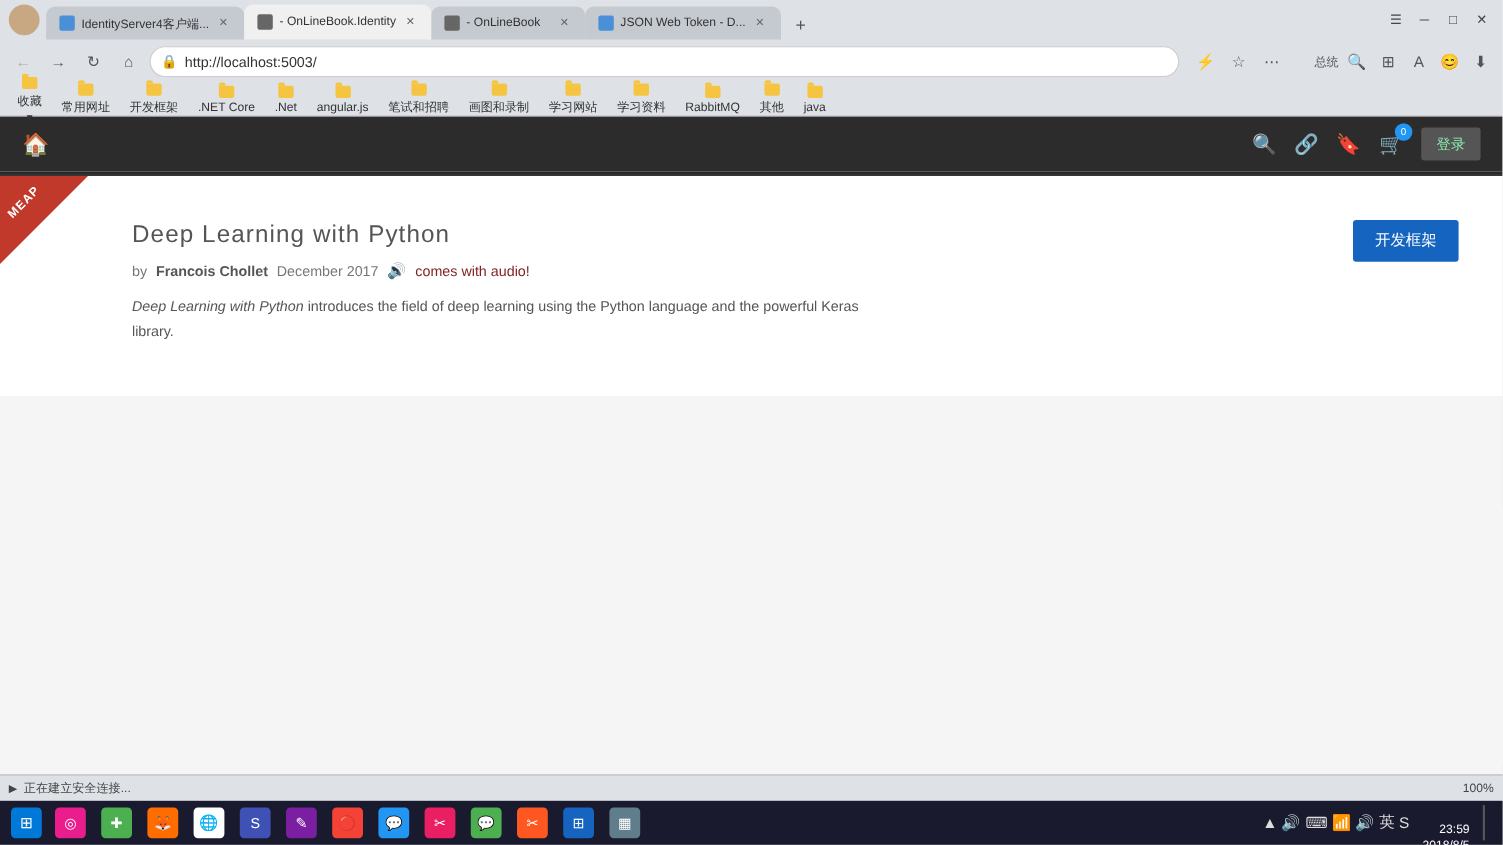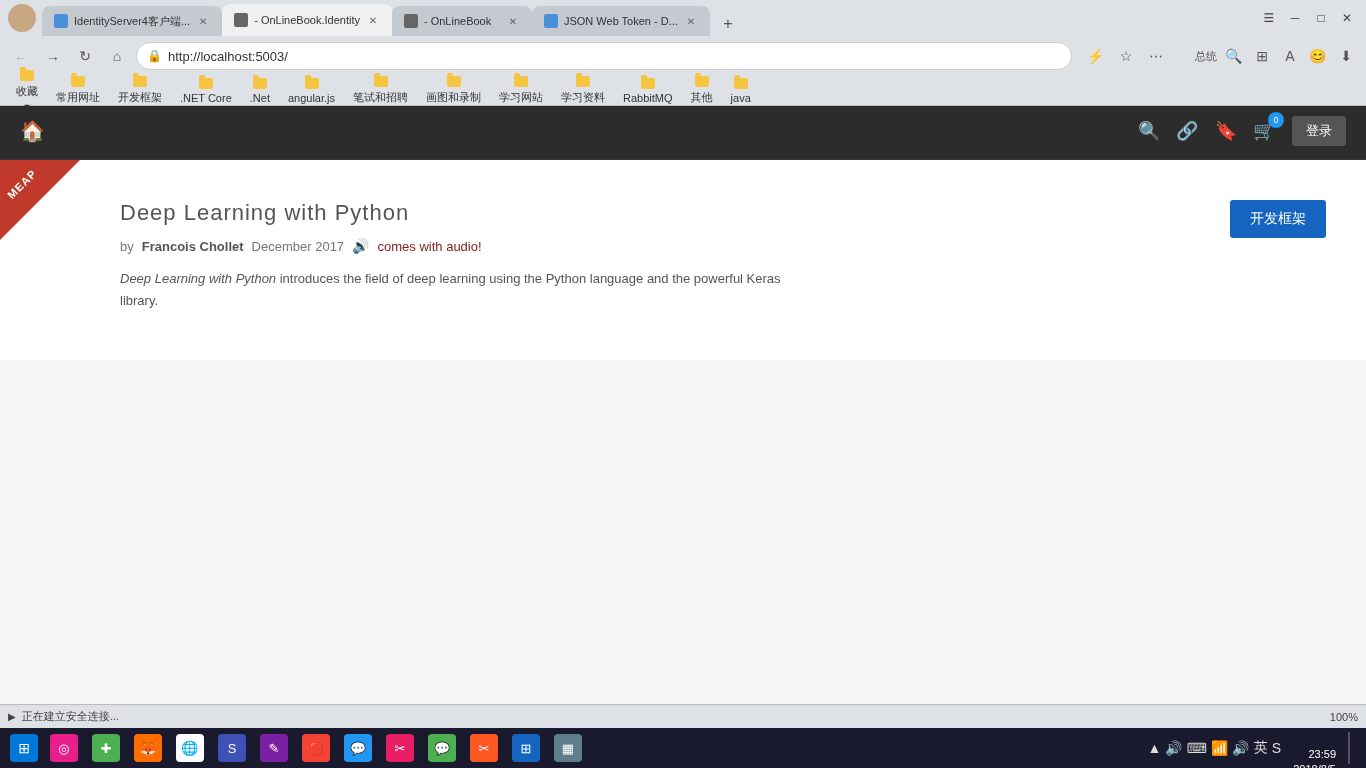--- a/index.html
+++ b/index.html
@@ -237,21 +237,21 @@
       font-size: 9px;
       width: 16px;
       height: 16px;
       border-radius: 50%;
       display: flex;
       align-items: center;
       justify-content: center;
     }
     .login-btn {
       background: #555;
-      color: #ffffff;
+      color: #86efac;
       border: none;
       padding: 6px 14px;
       font-size: 13px;
       cursor: pointer;
       border-radius: 3px;
     }
 
     
     .book-area {
       background: white;

